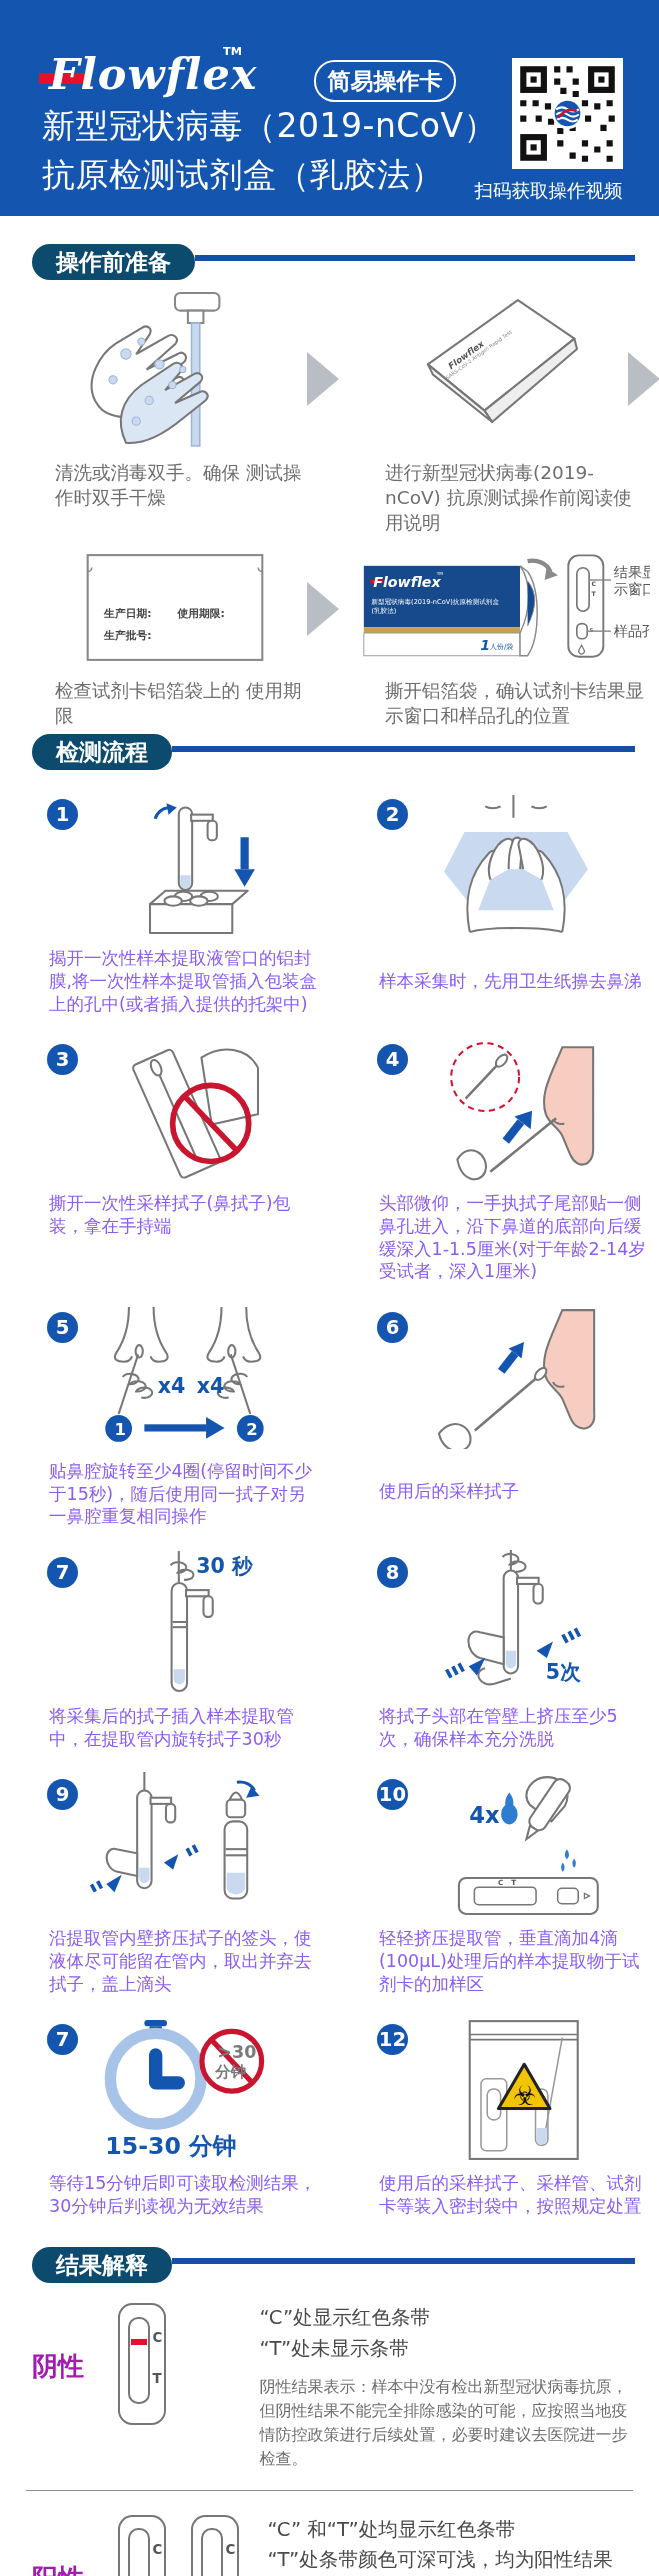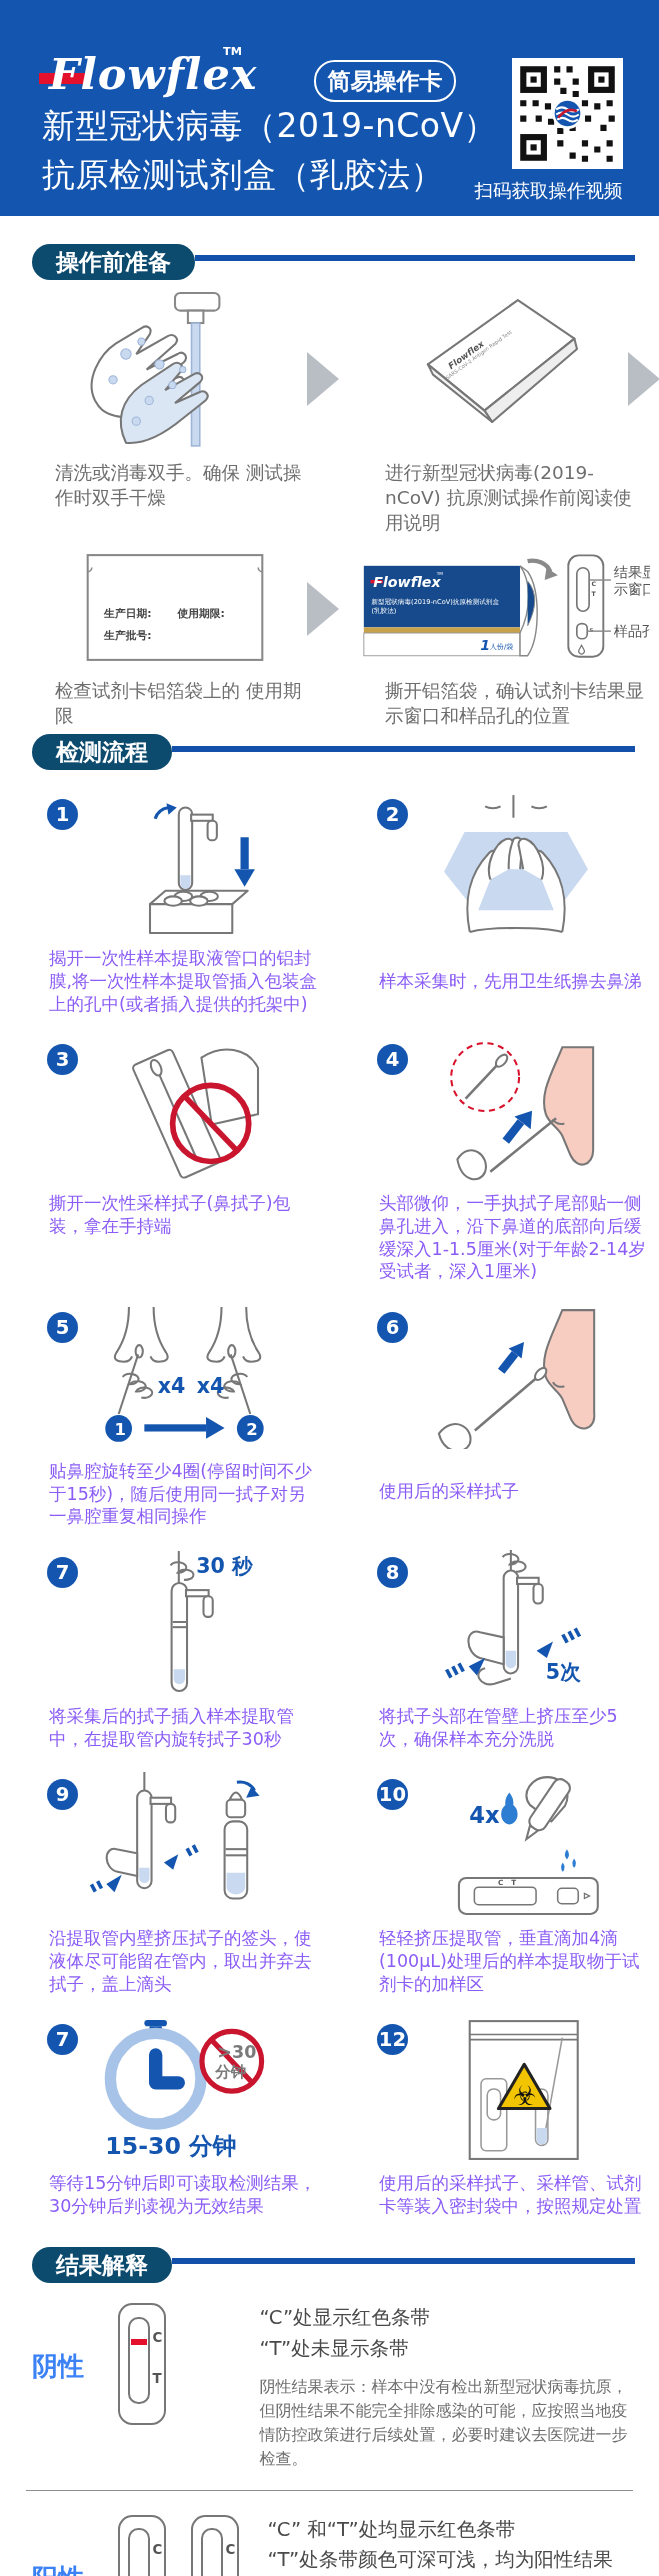--- a/index.html
+++ b/index.html
@@ -26,21 +26,21 @@
   .garrow{width:0;height:0;border-top:27px solid transparent;border-bottom:27px solid transparent;border-left:32px solid #b9bdc4;position:absolute}
   
   .steps{display:grid;grid-template-columns:330px 330px;margin-top:13.4px}
   .step{position:relative;box-sizing:border-box;padding:8.2px 7.2px 13.4px 49px}
   .num{position:absolute;left:47px;top:15.5px;width:31px;height:31px;border-radius:50%;background:#1456AF;color:#fff;font-size:19.6px;font-weight:bold;display:flex;align-items:center;justify-content:center}
   .illo{height:147px;display:flex;justify-content:center}
   .cap{font-size:17.5px;color:#8b5cf6;line-height:1.3;margin-top:8.2px;max-width:273px}
   .bluetxt{fill:#1456AF;font-weight:bold}
   
   .res-row{display:flex;padding:17.5px 24px 15.5px 32px}
-  .res-label{width:72px;font-size:26px;font-weight:bold;color:#3b82f6;padding-top:49px}
+  .res-label{width:72px;font-size:26px;font-weight:bold;color:#a21caf;padding-top:49px}
   .strips{display:flex;gap:25px;margin:3.1px 28px 0 14.4px;min-width:113px}
   .strip{width:44px;height:118px;border:2.1px solid #777;border-radius:14.4px;position:relative;background:#fff;flex:none}
   .win{position:absolute;left:7.2px;top:11.3px;width:18.5px;height:83px;border:2.1px solid #777;border-radius:10.3px}
   .lc,.lt{position:absolute;left:32px;font-size:13.4px;font-weight:bold;color:#555}
   .lc{top:25px}.lt{top:66px}
   .band{position:absolute;left:1.5px;width:15.5px;height:5.7px}
   .b-c{top:20.6px;background:#E3112C}
   .res-text{flex:1;padding-top:3.1px}
   .res-title{font-size:19.6px;font-weight:normal;color:#4a4a4a;line-height:1.55}
   .res-body{font-size:16px;color:#6e6e6e;line-height:1.5;margin-top:11.3px;max-width:376px}

